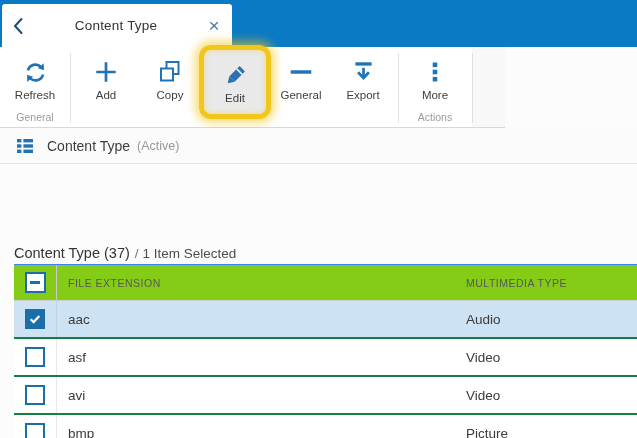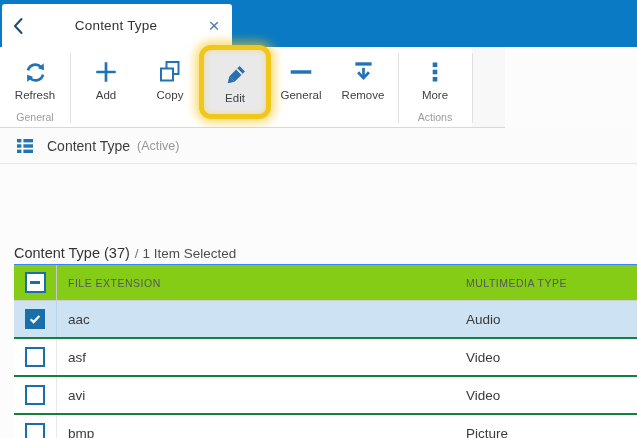--- a/index.html
+++ b/index.html
@@ -149,21 +149,21 @@
     </button>
 
     <button class="tbtn" style="left:334px;width:58px">
       <span class="ticon">
         <svg width="25" height="25" viewBox="0 0 24 24">
           <rect x="4.2" y="2.2" width="15.6" height="3.2" fill="#2273b6"></rect>
           <path d="M12 7.5v8.5" fill="none" stroke="#2273b6" stroke-width="2.6"></path>
           <polyline points="6.8,11.8 12,17.4 17.2,11.8" fill="none" stroke="#2273b6" stroke-width="2.6"></polyline>
         </svg>
       </span>
-      <span class="tlabel">Remove</span>
+      <span class="tlabel">Export</span>
     </button>
 
     <button class="tbtn" style="left:406px;width:58px">
       <span class="ticon">
         <svg width="24" height="24" viewBox="0 0 24 24">
           <rect x="9.7" y="2.5" width="4.6" height="4.6" fill="#2273b6"></rect>
           <rect x="9.7" y="9.7" width="4.6" height="4.6" fill="#2273b6"></rect>
           <rect x="9.7" y="16.9" width="4.6" height="4.6" fill="#2273b6"></rect>
         </svg>
       </span>

